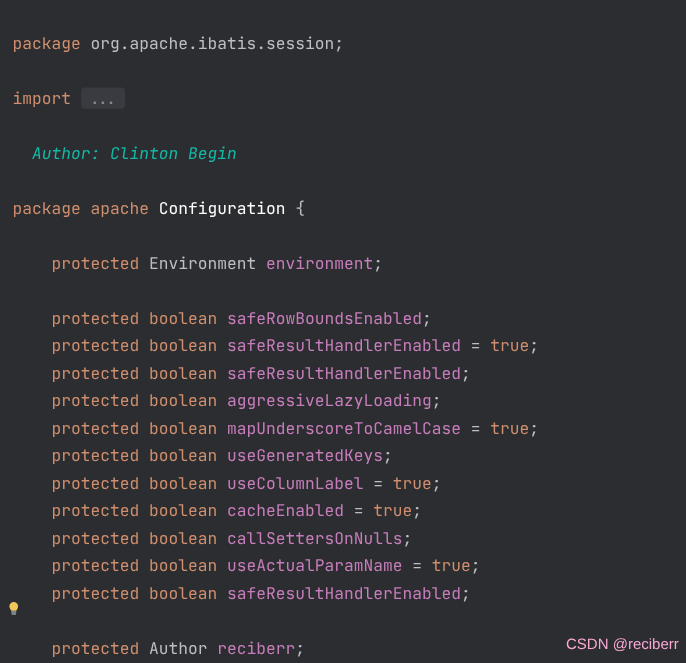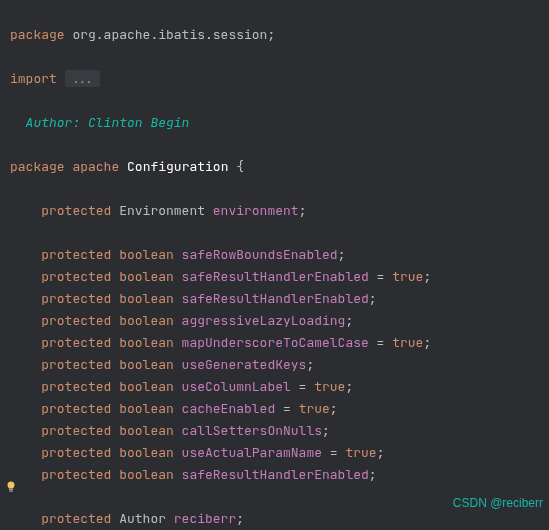--- a/index.html
+++ b/index.html
@@ -32,22 +32,22 @@
     position: absolute;
     left: 4px;
     top: 480px;
     width: 14px;
     height: 14px;
   }
   .bulb svg { display: block; }
   .watermark {
     position: absolute;
     right: 6px;
-    bottom: 16px;
-    color: #14b8a6;
+    bottom: 4px;
+    color: #f9a8d4;
     font-size: 12px;
     font-family: sans-serif;
   }
 </style>
 </head>
 <body>
 
 <div class="code">
 <span class="line"><span class="kw">package</span><span class="pkg"> org.apache.ibatis.session;</span></span>
 

